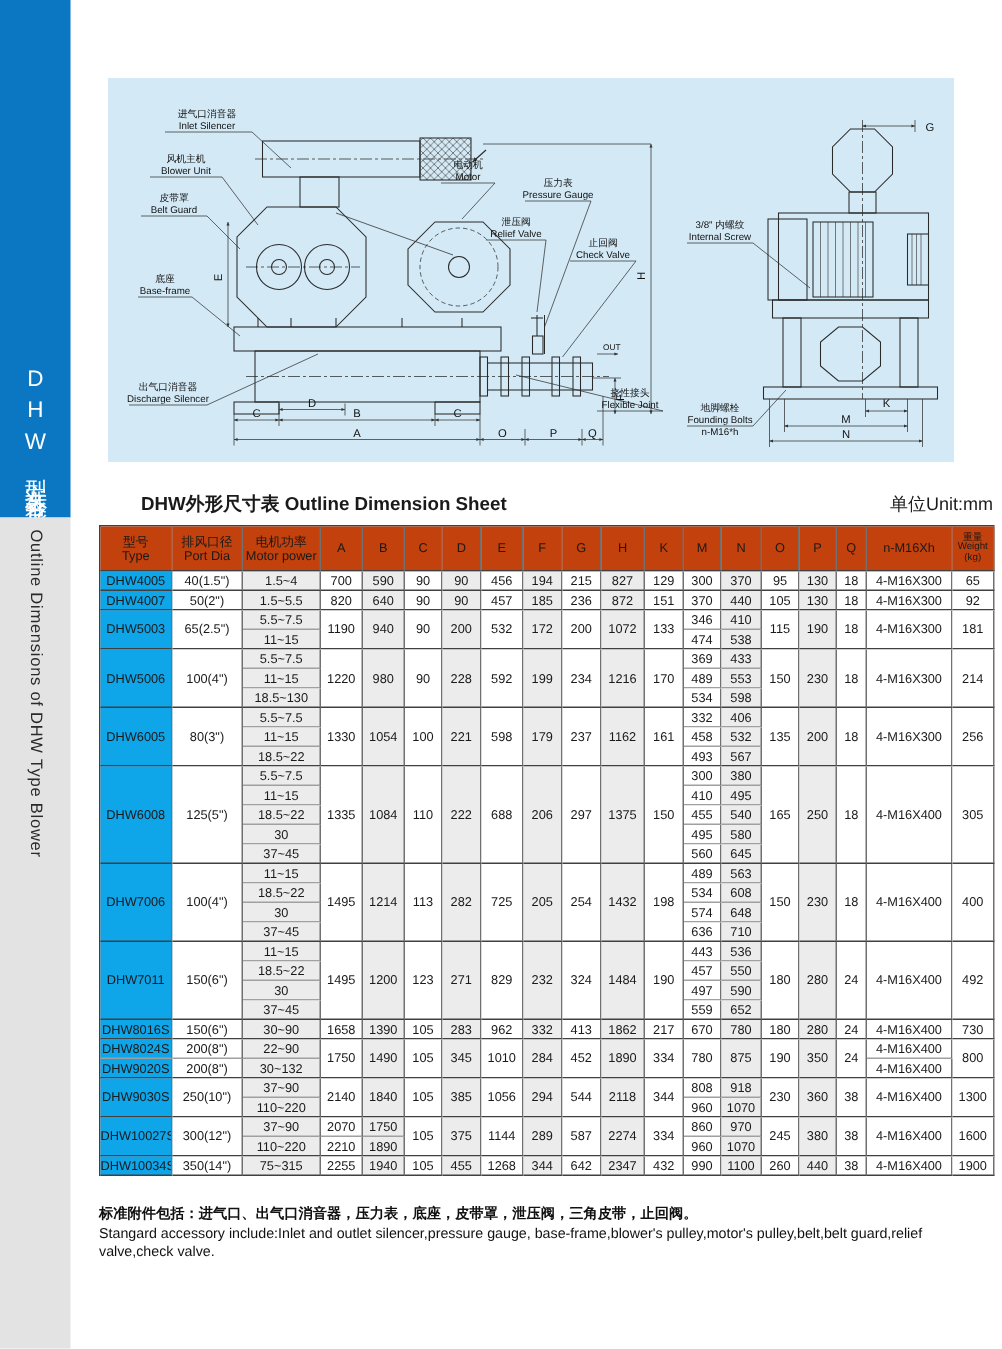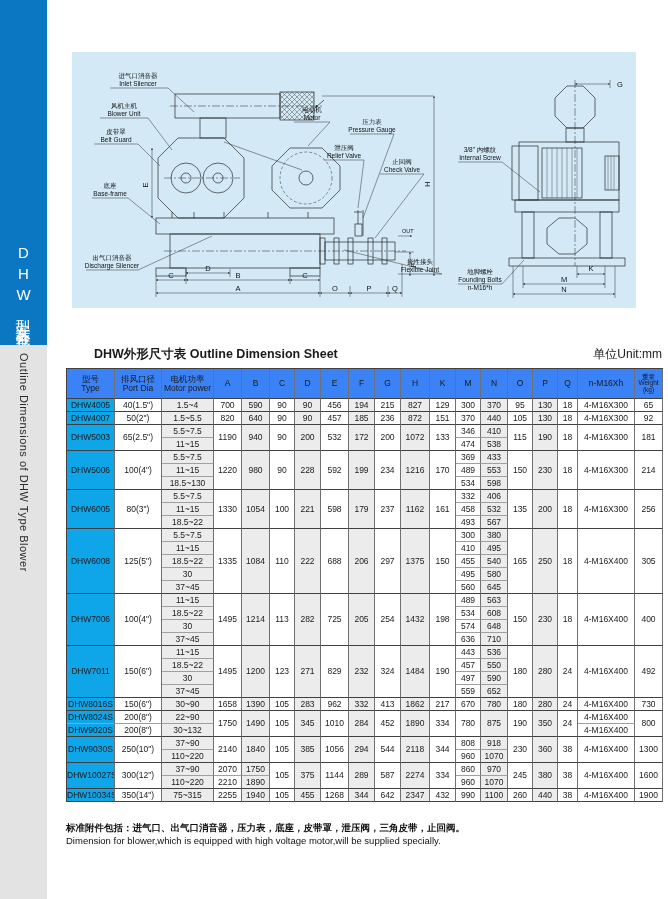--- a/index.html
+++ b/index.html
@@ -14,31 +14,31 @@
     color:#ffffff; font-size:15px; letter-spacing:4px; line-height:1; }
   .sidebar-gray { position:absolute; left:0; top:345px; width:47px; height:554px;
     background:#e3e3e3; display:flex; justify-content:center; align-items:flex-start; padding-top:8px; }
   .sidebar-gray .vtext { writing-mode:vertical-rl; color:#2a2a2a; font-size:11px; letter-spacing:0.5px; }
 
   
   .content { position:absolute; left:47px; top:0; width:621px; height:899px; padding:52px 8px 0 19px; }
   .diagram-panel { margin-left:6px; width:564px; height:256px; background:#d3e9f6; }
 
   .title-row { width:596px; display:flex; justify-content:space-between; align-items:flex-end;
-    margin:38px 0 5px 0;padding-left:28px; }
+    margin:20px 0 5px 0;padding-left:28px; }
   .table-title { font-size:12.5px; font-weight:bold; }
   .unit-label { font-size:12px; font-weight:normal; }
 
   
   table { border-collapse:separate; border-spacing:0; table-layout:fixed; width:596px;
     border-top:1px solid #404040; border-left:1px solid #404040; }
   th, td { border-right:1px solid #707070; border-bottom:1px solid #a0a0a0;
     text-align:center; vertical-align:middle; font-size:8.5px; line-height:1.05;
     padding:0; height:13px; overflow:hidden; background:#ffffff; }
-  th { background:#3b82f6; height:30px; white-space:pre-line; font-weight:normal; font-size:8.5px; }
+  th { background:#c2410c; height:30px; white-space:pre-line; font-weight:normal; font-size:8.5px; }
   th.col-weight { font-size:6.5px; line-height:1.0; }
   td.typecell { background:#0ea5e9; }
   td.shade { background:#ececec; }
   td.ge { border-bottom:1px solid #404040; }
   th { border-bottom:1px solid #404040; }
   .col-type{width:48px} .col-port{width:47px} .col-power{width:52px}
   .col-a{width:28px} .col-b{width:28px} .col-c{width:25px} .col-d{width:26px}
   .col-e{width:28px} .col-f{width:26px} .col-g{width:26px} .col-h{width:29px}
   .col-k{width:26px} .col-m{width:25px} .col-n{width:27px} .col-o{width:25px}
   .col-p{width:25px} .col-q{width:20px} .col-bolt{width:57px} .col-weight{width:28px}
@@ -655,16 +655,16 @@
           <td class="col-p shade ge">440</td>
           <td class="col-q ge">38</td>
           <td class="col-bolt ge">4-M16X400</td>
           <td class="col-weight ge">1900</td>
         </tr>
       </tbody>
   </table>
 
   <div class="notes">
     <div class="note-line note-zh">标准附件包括：进气口、出气口消音器，压力表，底座，皮带罩，泄压阀，三角皮带，止回阀。</div>
-    <div class="note-line">Dimension for blower,which is equipped with high voltage motor,will be supplied specially.</div>
+    <div class="note-line">Stangard accessory include:Inlet and outlet silencer,pressure gauge, base-frame,blower's pulley,motor's pulley,belt,belt guard,relief valve,check valve.</div>
   </div>
 
 </div>
 
 </body></html>

